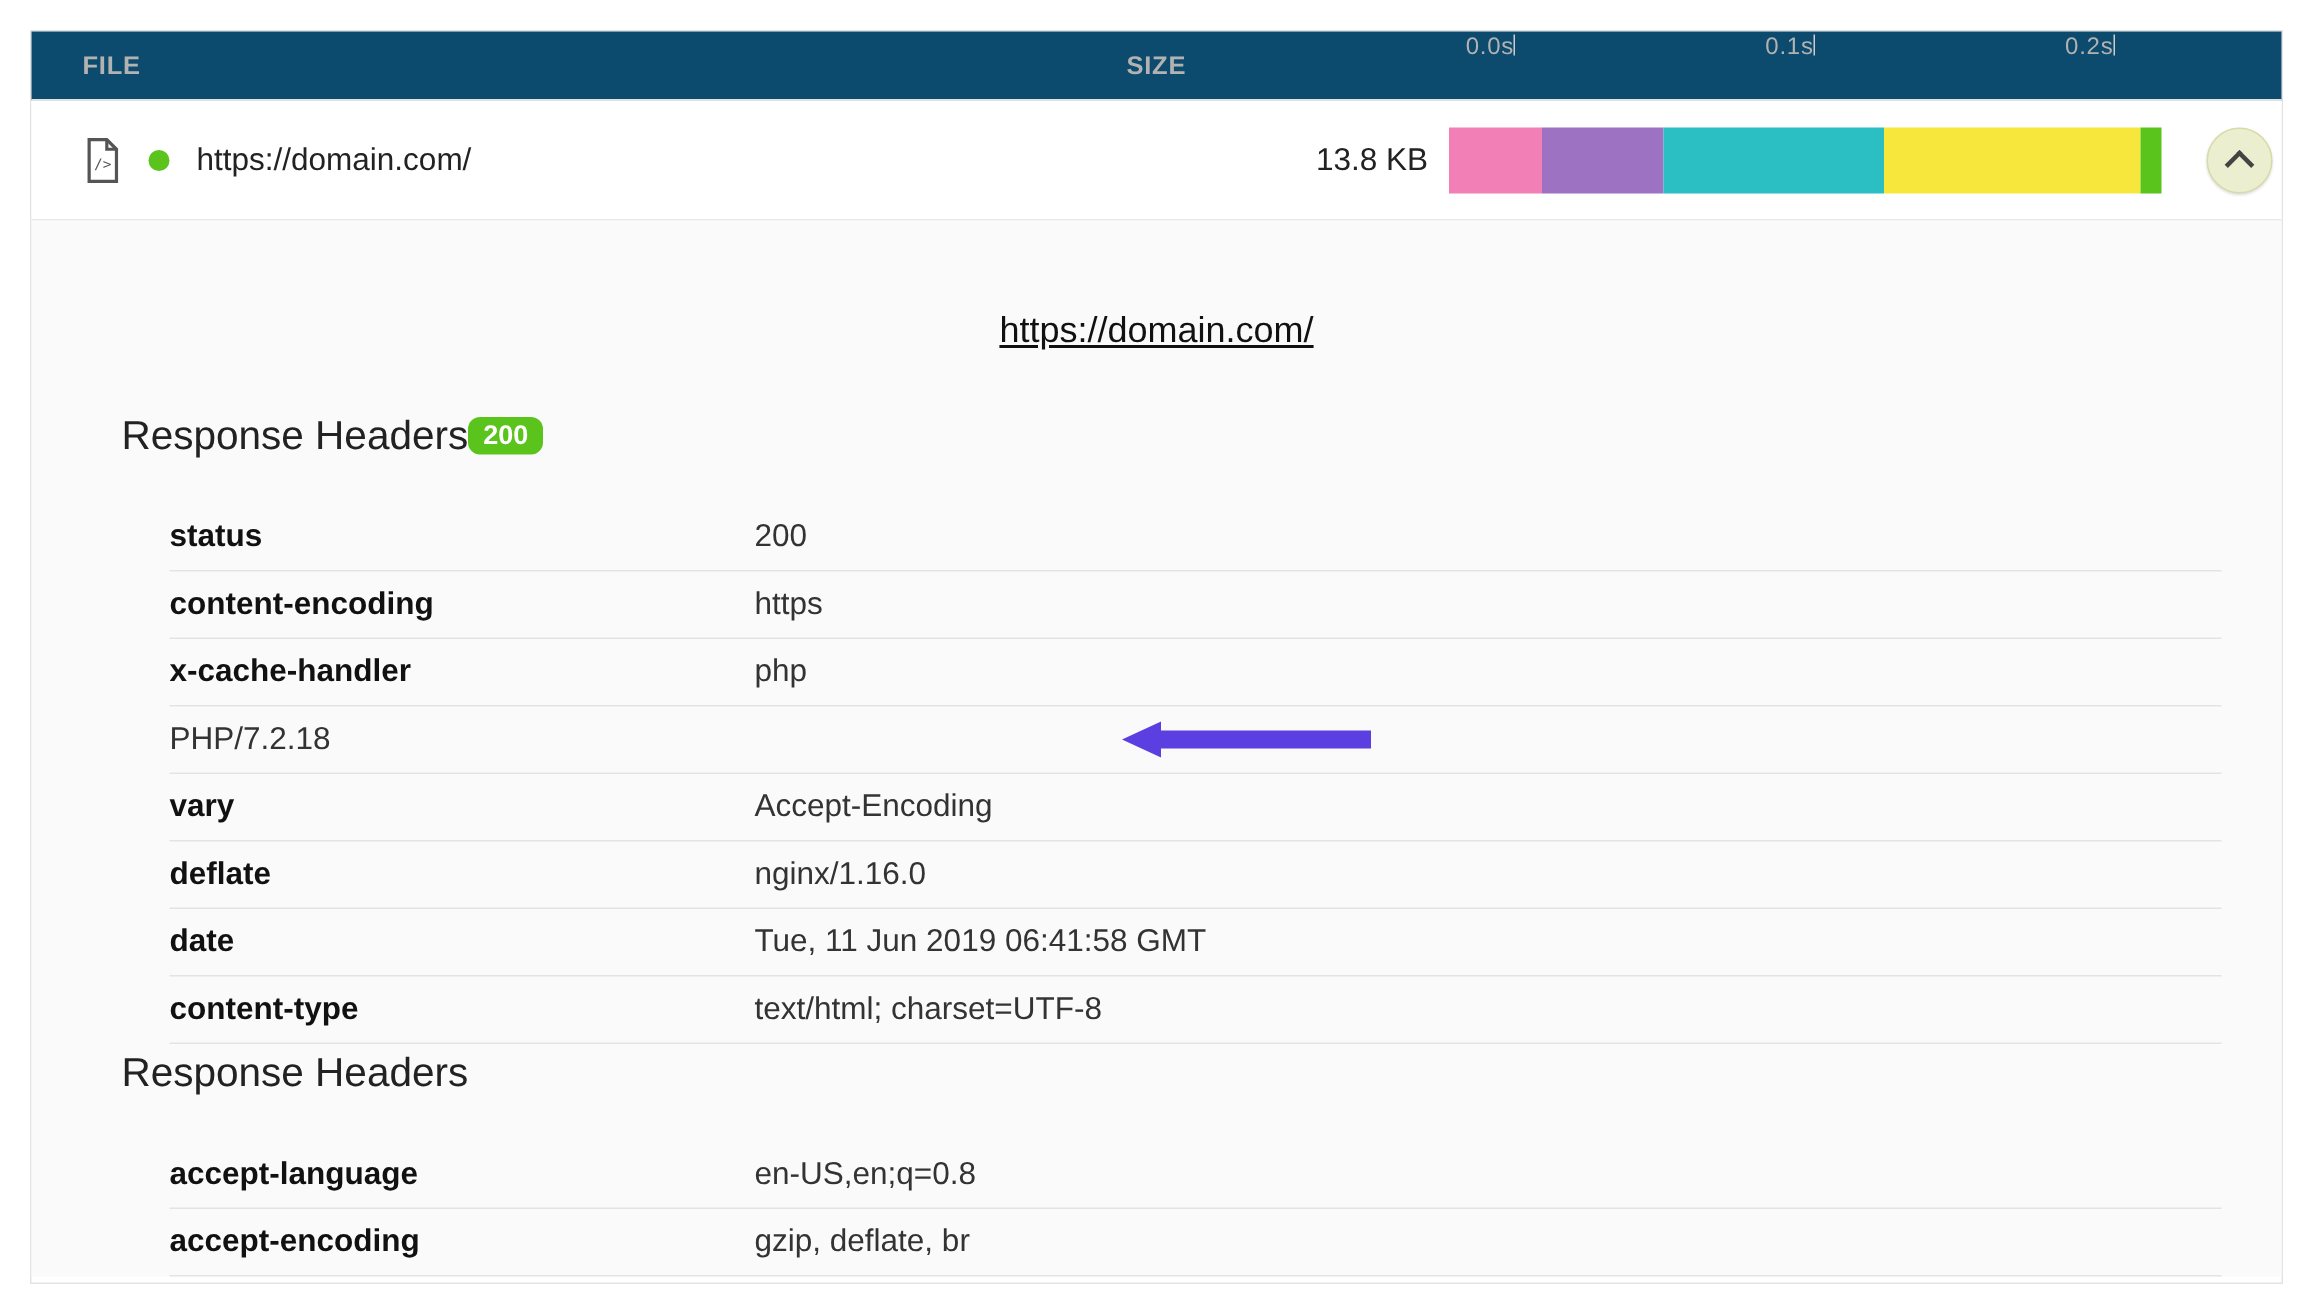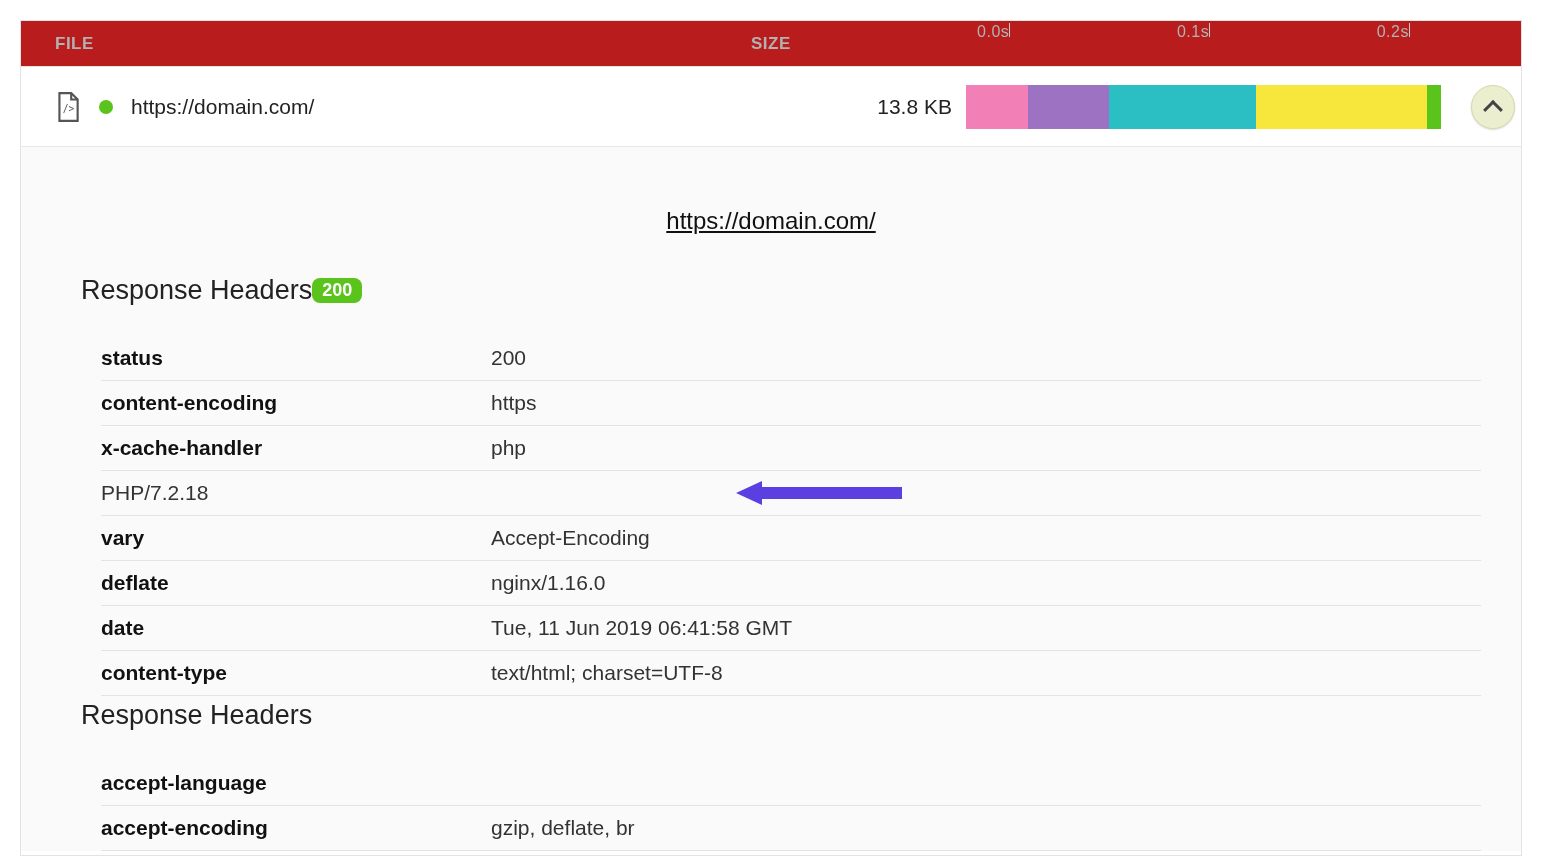--- a/index.html
+++ b/index.html
@@ -1,18 +1,18 @@
 <!DOCTYPE html>
 <html><head>
 <meta charset="utf-8">
 <style>
   * { box-sizing: border-box; margin: 0; padding: 0; }
   html, body { width: 1542px; height: 864px; font-family: -apple-system, BlinkMacSystemFont, "Segoe UI", Helvetica, Arial, sans-serif; background: #fff; color: #222; }
   .container { border: 1px solid #e3e3e3; margin: 20px; }
-  .table-header { display: flex; align-items: center; background: #b91c1c; height: 46px; border-bottom: 1px solid #e3e3e3; font-size: 17px; font-weight: 600; color: #b2b2b2; letter-spacing: 0.5px; }
+  .table-header { display: flex; align-items: center; background: #0c4a6e; height: 46px; border-bottom: 1px solid #e3e3e3; font-size: 17px; font-weight: 600; color: #b2b2b2; letter-spacing: 0.5px; }
   .col-file { flex: 0 0 730px; padding-left: 34px; }
   .col-size { flex: 0 0 215px; text-align: left; padding-right: 30px; }
   .col-timeline { flex: 1; position: relative; height: 100%; }
   .tick { position: absolute; top: 0; height: 100%; display: flex; align-items: flex-start; }
   .tick-label { font-size: 16px; color: #b2b2b2; font-weight: 500; padding-top: 2px; }
   .tick-line { width: 1px; height: 14px; background: #ccc; margin-top: 2px; }
   .row { display: flex; align-items: center; height: 80px; border-bottom: 1px solid #e8e8e8; background: #fff; font-size: 21px; color: #222; }
   .file-cell { flex: 0 0 730px; display: flex; align-items: center; padding-left: 34px; gap: 18px; }
   .doc-icon { width: 26px; height: 28px; display:flex; align-items:center; justify-content:center;}
   .status-dot { width: 14px; height: 14px; border-radius: 50%; background: #5ac41c; }
@@ -26,21 +26,21 @@
   .b-teal { background:#2bbfc3; }
   .b-yellow { background:#f7e73c; }
   .b-green { background:#5ac41c; }
   .expand-btn { position:absolute; right:6px; top:50%; transform:translateY(-50%); width:44px; height:44px; border-radius:50%; border:1px solid #d9d9a9; background:#ecefcf; display:flex; align-items:center; justify-content:center; box-shadow: 0 1px 2px rgba(0,0,0,0.15);}
   .chev-up { width:14px; height:14px; border-left:3px solid #444; border-top:3px solid #444; transform: rotate(45deg) translate(2px,2px);}
   .details { background:#fafafa; padding: 60px 60px 0 60px; }
   .detail-url { text-align:center; font-size:24px; text-decoration: underline; color:#111; margin-bottom: 40px; }
   .section-title { font-size: 27px; font-weight: 400; color:#222; display:flex; align-items:center; margin: 0 0 30px 0;}
   .badge { background:#5ac41c; color:#fff; font-size:18px; font-weight:700; padding:2px 10px; border-radius:8px; }
   .kv-table { width: 100%; margin-left: 20px; margin-bottom: 4px;}
-  .kv-row { display:flex; border-bottom:1px solid #e3e3e3; padding: 10px 0; font-size:21px; position:relative;}
+  .kv-row { display:flex; border-bottom:1px solid #e3e3e3; padding: 10px 0; font-size:21px; position:relative;margin-left:12px;}
   .kv-key { flex:0 0 390px; font-weight:700; color:#111; }
   .kv-val { flex:1; color:#333; font-weight:400; }
   .arrow-annot { position:absolute; left:635px; top:50%; transform:translateY(-50%); display:flex; align-items:center;}
   .arrow-head { width:0; height:0; border-top:12px solid transparent; border-bottom:12px solid transparent; border-right:26px solid #5b3fe0;}
   .arrow-shaft { width:140px; height:12px; background:#5b3fe0;}
 </style>
 </head>
 <body>
 
 <div class="container">
@@ -132,20 +132,21 @@
         <div class="kv-row">
           <div class="kv-key">content-type</div>
           <div class="kv-val">text/html; charset=UTF-8</div>
         </div>
       </div>
 
     <div class="section-title">Response Headers</div>
     <div class="kv-table" id="req-table">
         <div class="kv-row">
           <div class="kv-key">accept-language</div>
+          <div class="kv-val">en-US,en;q=0.8</div>
         </div>
         <div class="kv-row">
           <div class="kv-key">accept-encoding</div>
           <div class="kv-val">gzip, deflate, br</div>
         </div>
       </div>
   </div>
 </div>
 
 </body></html>

